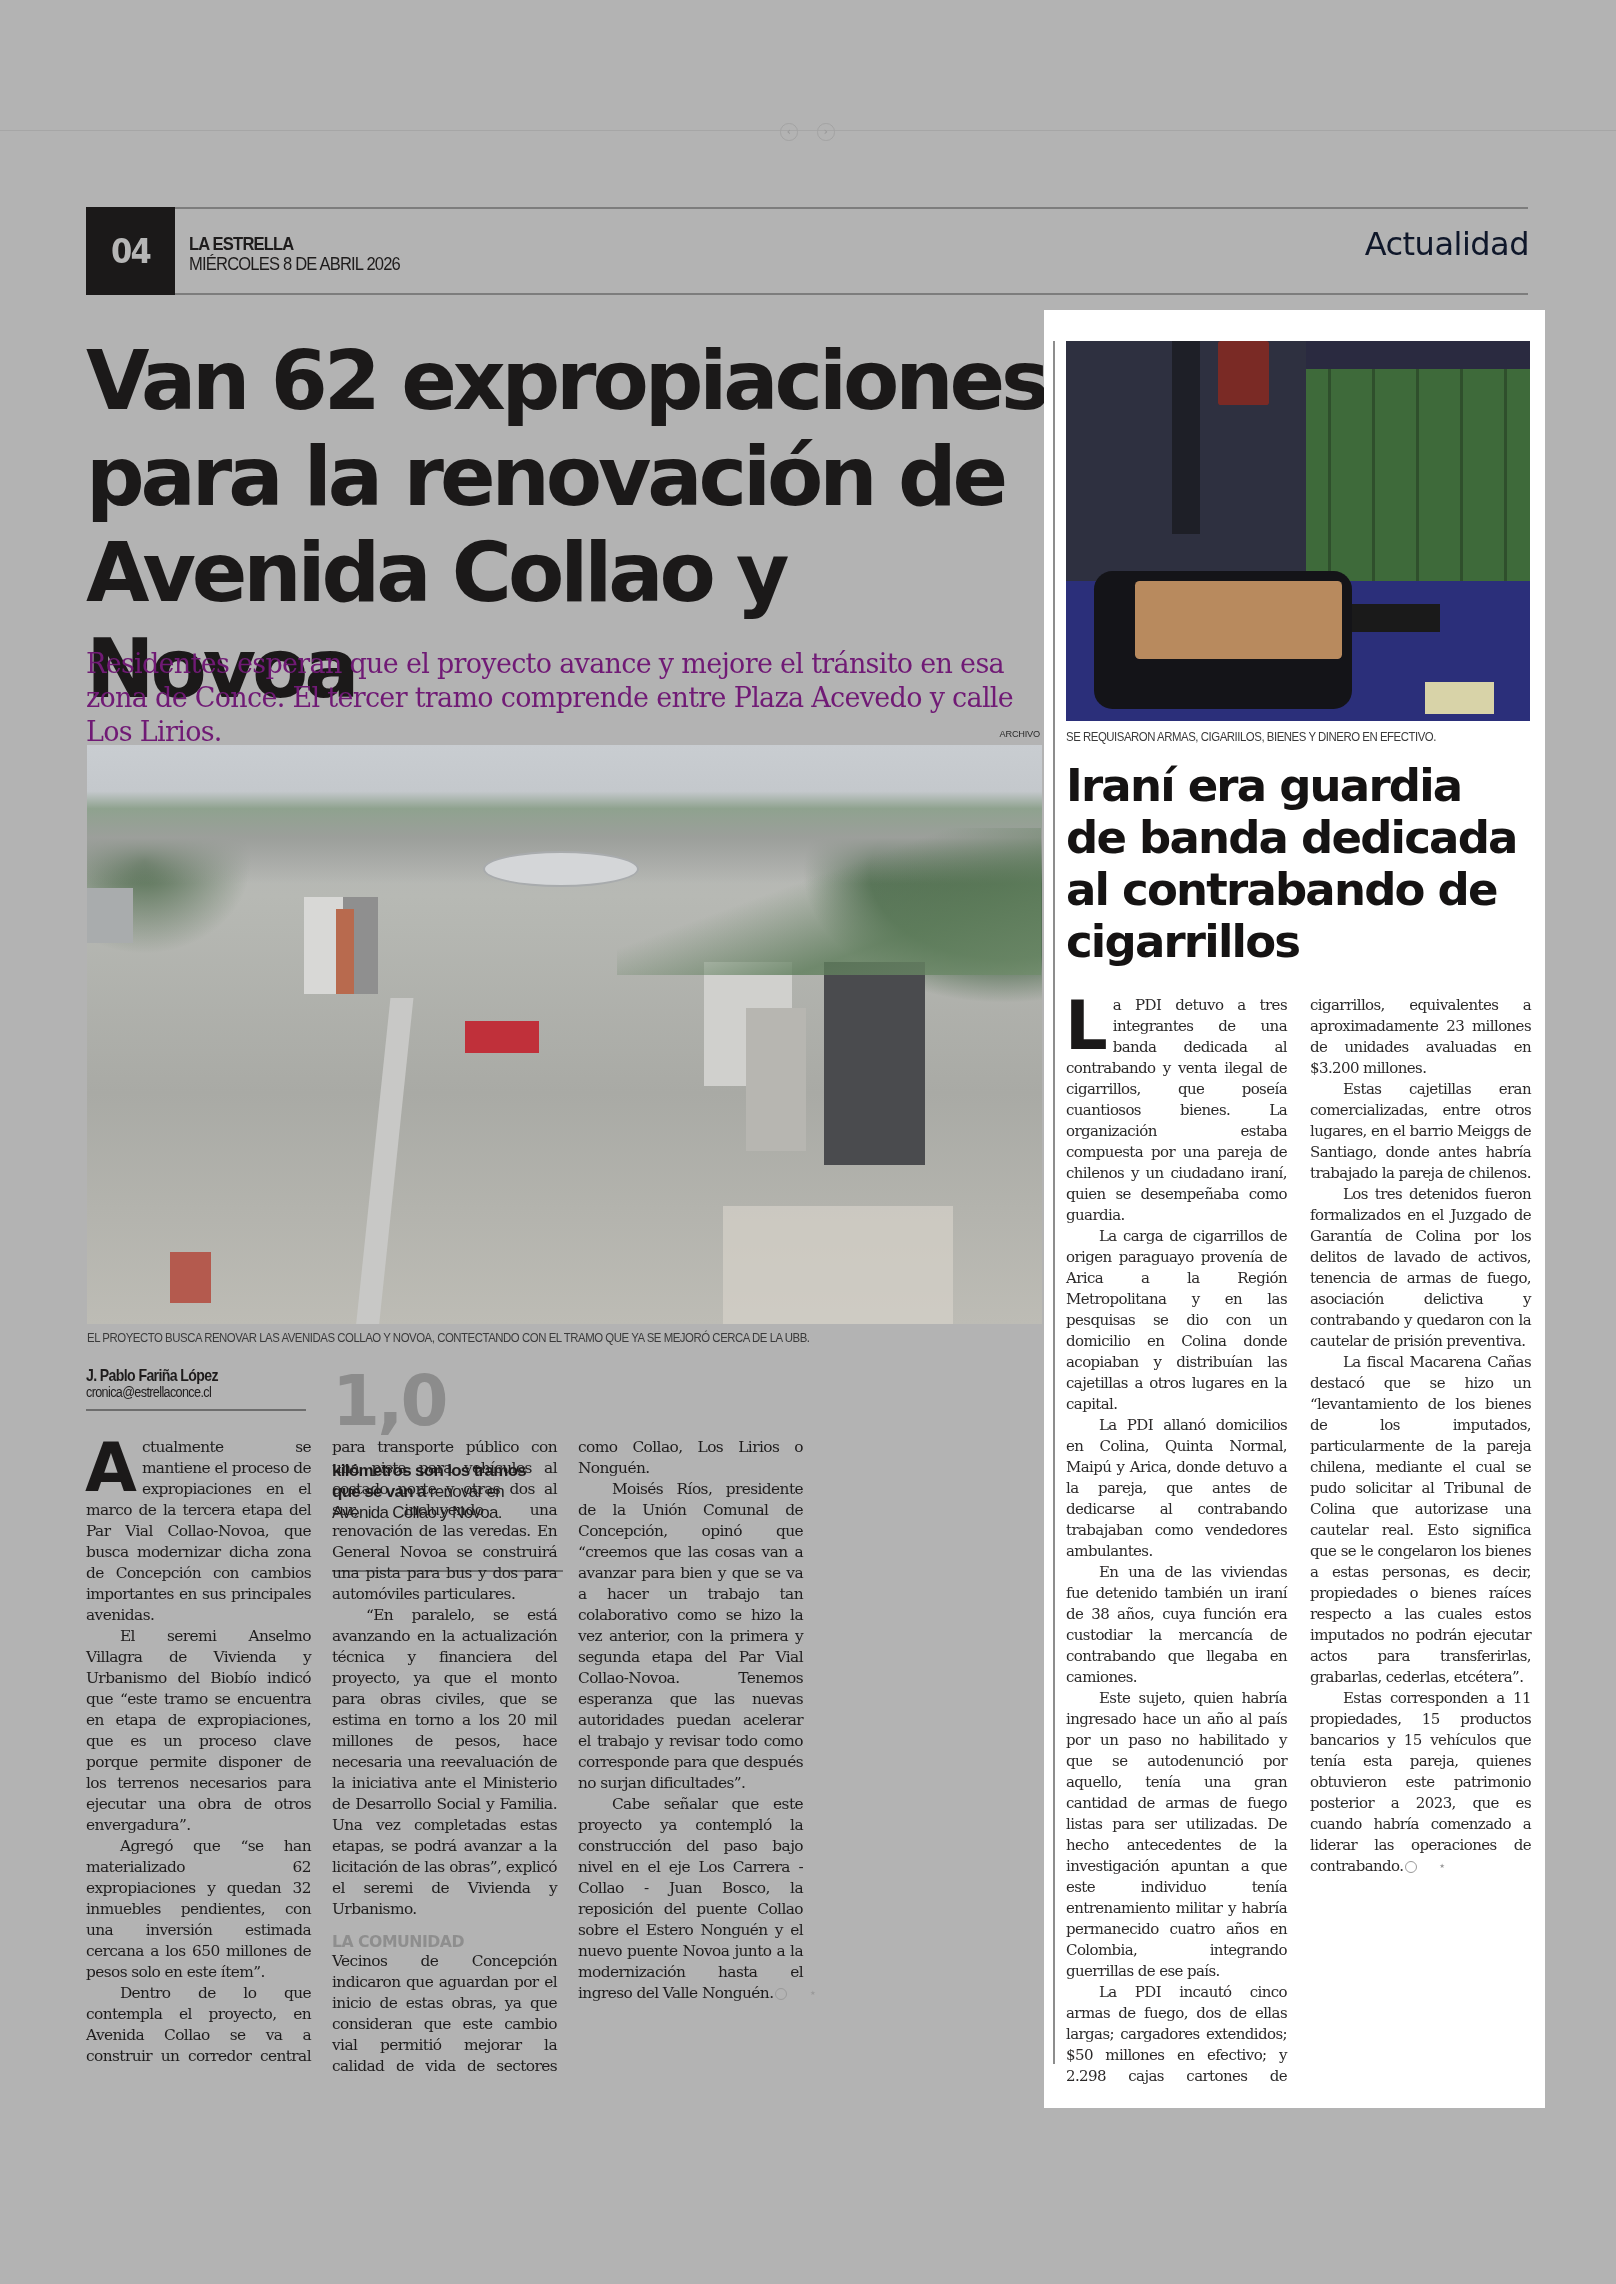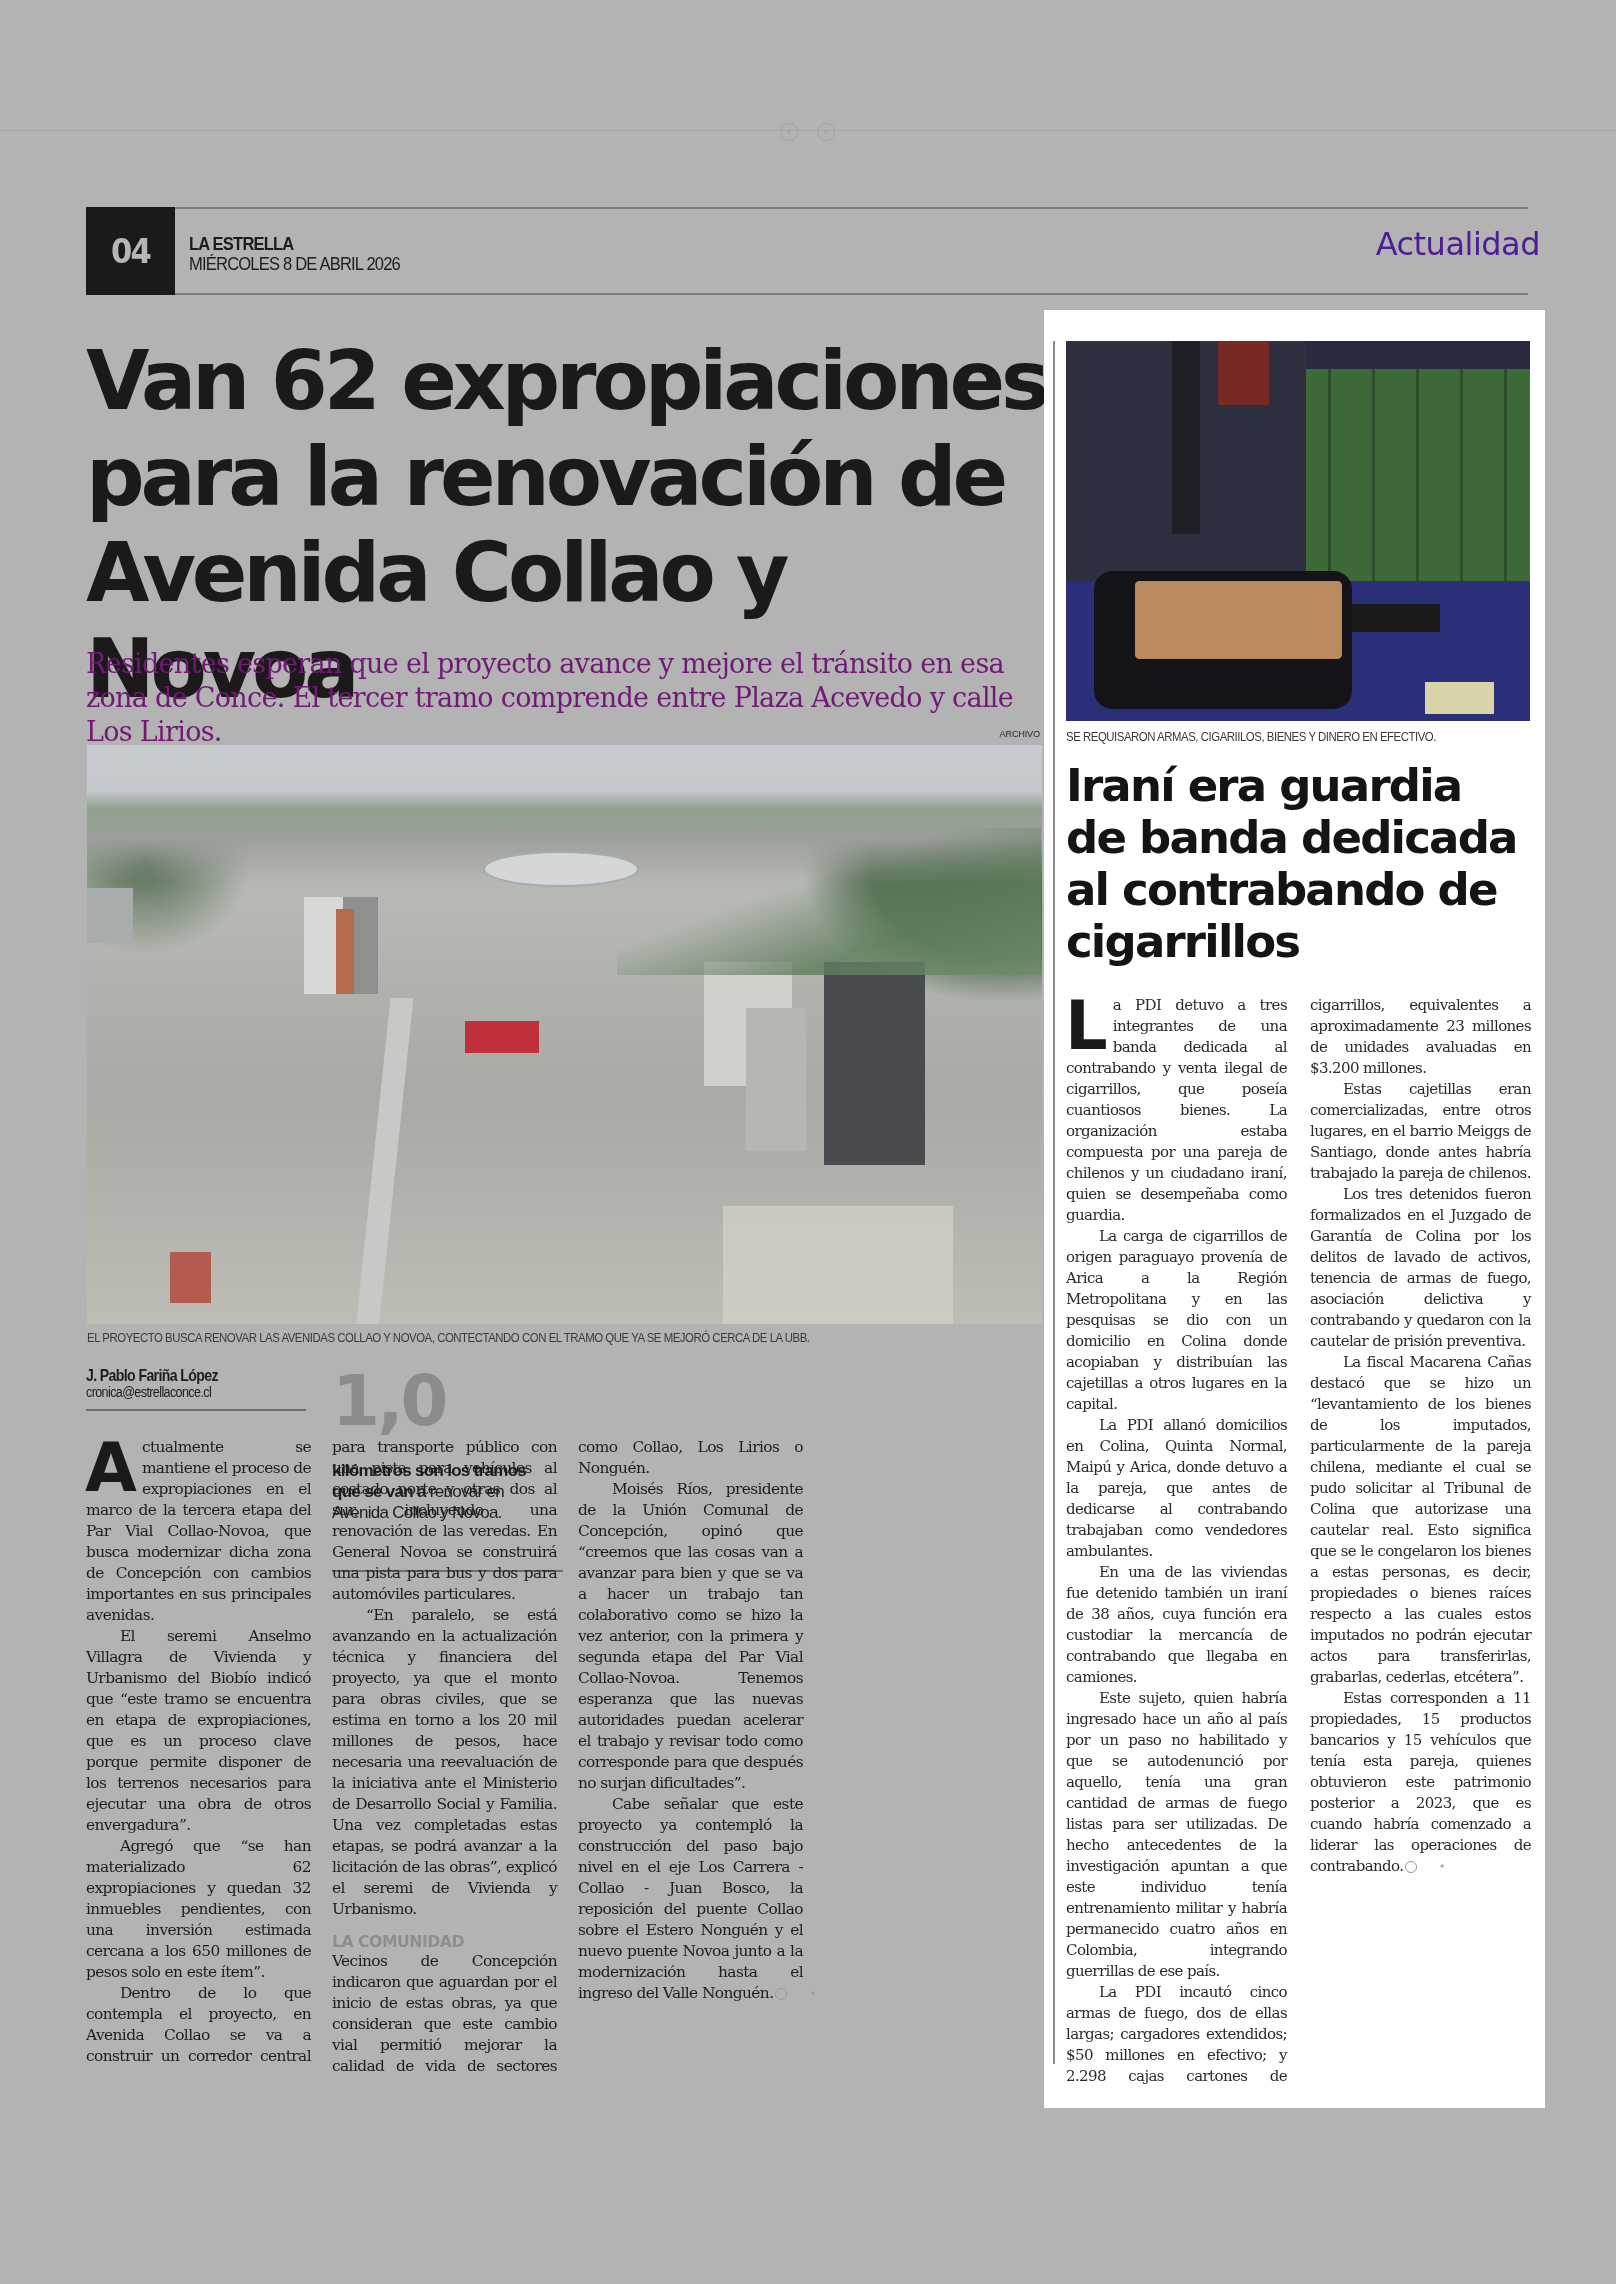--- a/index.html
+++ b/index.html
@@ -6,21 +6,21 @@
   body{width:1616px;height:2284px;background:#b3b3b3;position:relative;overflow:hidden;font-family:"DejaVu Serif",serif;color:#1e1c1c;}
   .abs{position:absolute;}
   
   #viewer-topline{left:0;top:130px;width:1616px;height:1.4px;background:#a6a6a6;}
   .nav-btn{top:123px;width:17.5px;height:17.5px;border-radius:50%;border:1.4px solid #a3a3a3;box-sizing:border-box;display:flex;align-items:center;justify-content:center;color:#9a9a9a;font:bold 10px "DejaVu Sans",sans-serif;cursor:pointer;}
   
   .rule{height:2.8px;background:#7d7d7d;}
   #page-number-box{left:86px;top:207px;width:89px;height:88px;background:#1b1919;color:#b6b6b6;display:flex;align-items:center;justify-content:center;font:bold 34px "DejaVu Sans Condensed","DejaVu Sans",sans-serif;letter-spacing:-1.8px;}
   #pub-name{left:189px;top:233px;font:bold 18.4px "Liberation Sans",sans-serif;letter-spacing:-0.9px;transform:scaleX(.9);transform-origin:left;}
   #pub-date{left:189px;top:253px;font:18.4px "Liberation Sans",sans-serif;letter-spacing:-0.9px;transform:scaleX(.9);transform-origin:left;}
-  #section-label{right:76px;top:225px;color:#4c1d95;font:32px "DejaVu Sans",sans-serif;letter-spacing:-0.5px;}
+  #section-label{right:87px;top:225px;color:#0f172a;font:32px "DejaVu Sans",sans-serif;letter-spacing:-0.5px;}
   
   #main-headline{left:86px;top:333px;width:967px;font:bold 82px/96px "DejaVu Sans",sans-serif;letter-spacing:-4.1px;color:#1b1919;}
   #main-deck{left:86px;top:647px;width:967px;font:27px/34px "DejaVu Serif",serif;letter-spacing:-0.7px;color:#701a75;}
   .credit{font:9.2px "Liberation Sans",sans-serif;color:#2a2a2a;letter-spacing:-0.2px;text-align:right;}
   
   .photo{overflow:hidden;}
   #aerial-photo{left:87px;top:745px;width:955px;height:579px;
     background:
       linear-gradient(180deg,#c9cdd1 0%,#c4c8cc 8%,#8fa28f 11%,#9c9f9b 16%,transparent 24%),
       radial-gradient(ellipse 28% 30% at 96% 22%,#4f6b4e 0%,#587358 50%,transparent 75%),

